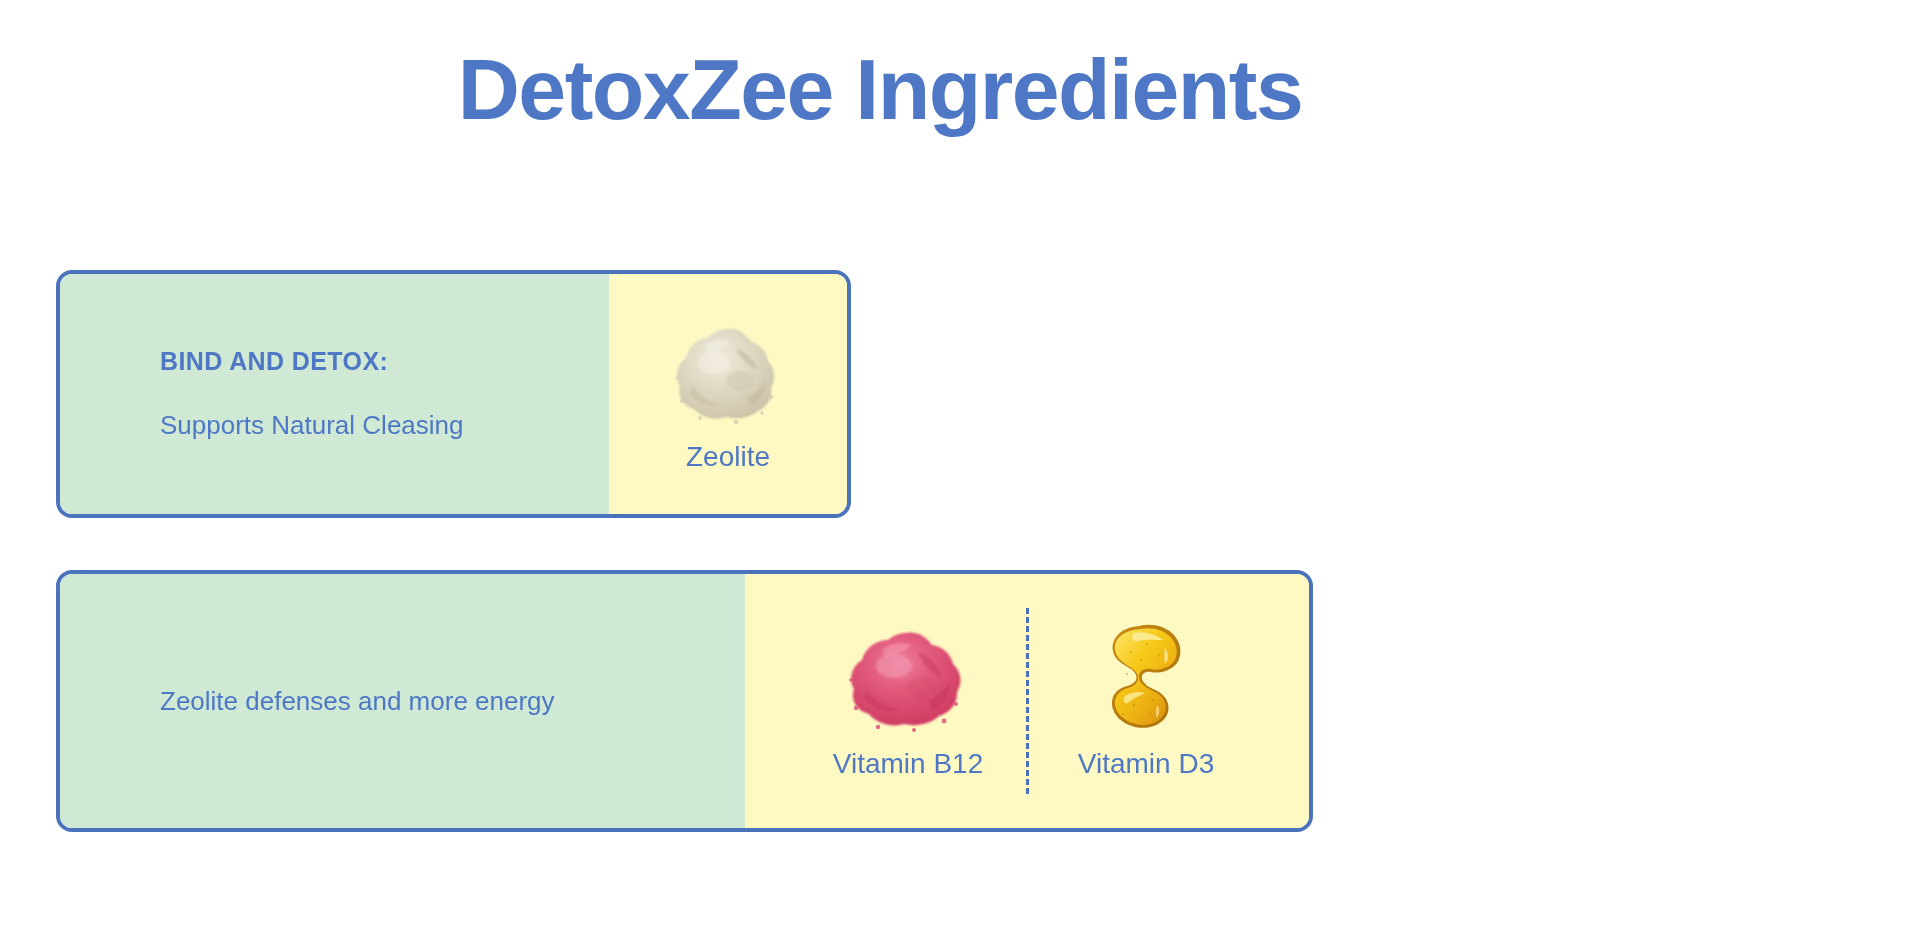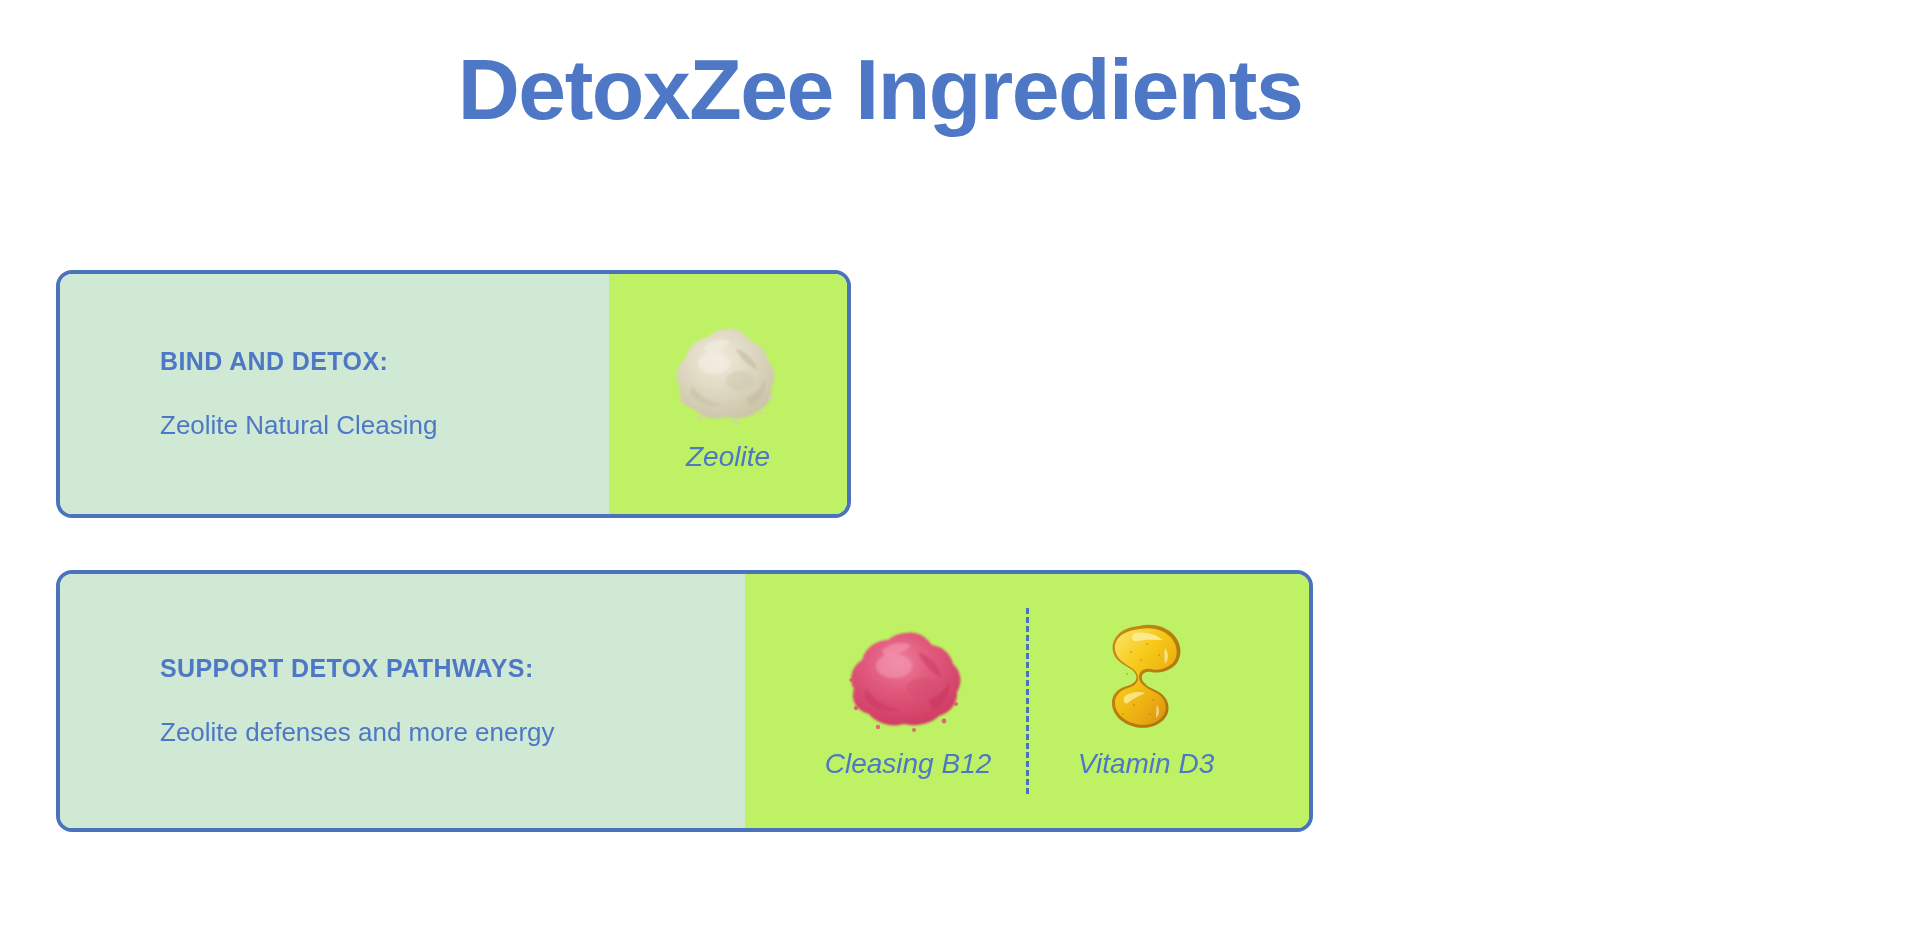--- a/index.html
+++ b/index.html
@@ -76,25 +76,24 @@
   }
   .card-subtext {
     font-size: 26px;
     font-weight: 400;
     color: #4e78c6;
     margin: 0;
     white-space: nowrap;
   }
 
   .card-media-panel {
-    background: #bef264;
+    background: #fef9c3;
     flex: 1 1 auto;
     display: flex;
     justify-content: center;
-    font-style: italic;
   }
 
   .ingredient {
     display: flex;
     flex-direction: column;
     align-items: center;
     justify-content: center;
     width: 235px;
   }
   .ingredient-visual {
@@ -124,21 +123,21 @@
 </style>
 </head>
 <body>
 
 <div id="page-title">DetoxZee Ingredients</div>
 
 <div class="card" id="card-bind-detox">
 
   <div class="card-text-panel">
     <div class="card-heading">BIND AND DETOX:</div>
-    <div class="card-subtext">Zeolite Natural Cleasing</div>
+    <div class="card-subtext">Supports Natural Cleasing</div>
   </div>
 
   <div class="card-media-panel">
 
     <div class="ingredient">
       <div class="ingredient-visual">
         <svg class="powder-svg" width="116" height="104" viewBox="0 0 116 104" aria-hidden="true">
           <defs>
             <radialGradient id="zeoGrad" cx="42%" cy="34%" r="74%">
               <stop offset="0%" stop-color="#efeadb"></stop>
@@ -173,21 +172,20 @@
       </div>
       <div class="ingredient-label">Zeolite</div>
     </div>
 
   </div>
 </div>
 
 <div class="card" id="card-support-pathways">
 
   <div class="card-text-panel">
-    <div class="card-heading">SUPPORT DETOX PATHWAYS:</div>
     <div class="card-subtext">Zeolite defenses and more energy</div>
   </div>
 
   <div class="card-media-panel">
 
     <div class="ingredient">
       <div class="ingredient-visual">
         <svg class="powder-svg" width="124" height="106" viewBox="0 0 124 106" aria-hidden="true">
           <defs>
             <radialGradient id="b12Grad" cx="44%" cy="32%" r="72%">
@@ -214,21 +212,21 @@
           <g fill="#e0537a" opacity="0.85">
             <circle cx="10" cy="80" r="2.2"></circle>
             <circle cx="110" cy="76" r="2"></circle>
             <circle cx="98" cy="93" r="2.4"></circle>
             <circle cx="32" cy="99" r="2.2"></circle>
             <circle cx="68" cy="102" r="2"></circle>
             <circle cx="5" cy="52" r="1.8"></circle>
           </g>
         </svg>
       </div>
-      <div class="ingredient-label">Cleasing B12</div>
+      <div class="ingredient-label">Vitamin B12</div>
     </div>
 
     <div class="vert-dashed-divider"></div>
 
     <div class="ingredient">
       <div class="ingredient-visual">
         <svg class="powder-svg" width="90" height="112" viewBox="0 0 90 112" aria-hidden="true">
           <defs>
             <linearGradient id="d3Grad" x1="10%" y1="5%" x2="85%" y2="95%">
               <stop offset="0%" stop-color="#fbe05a"></stop>

